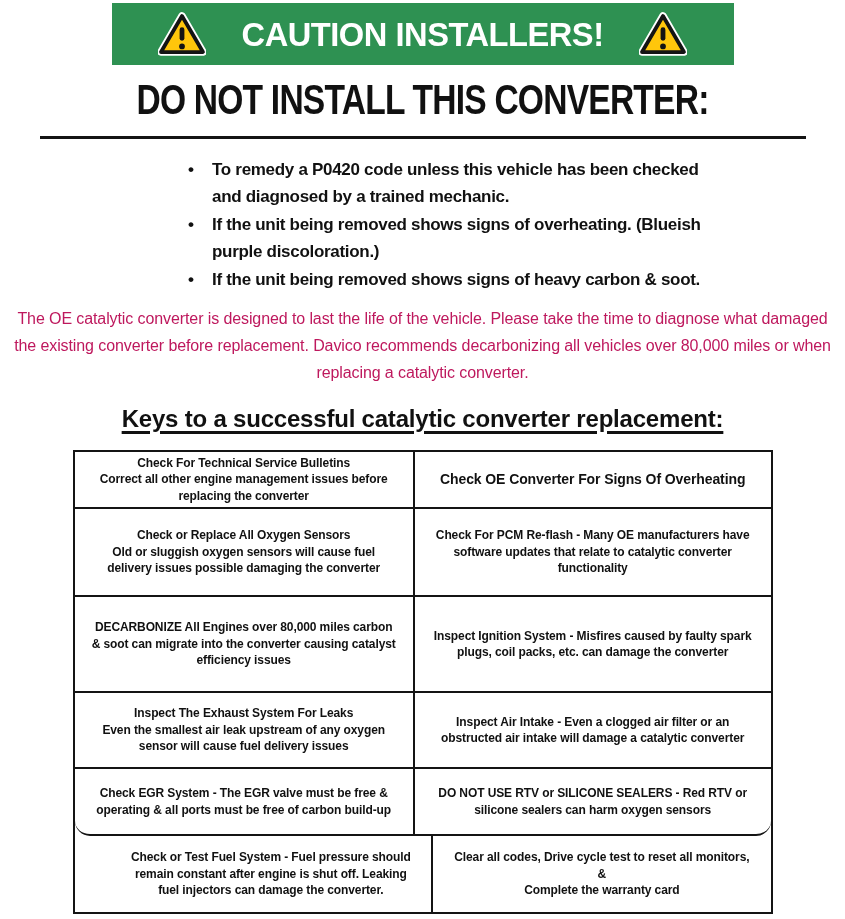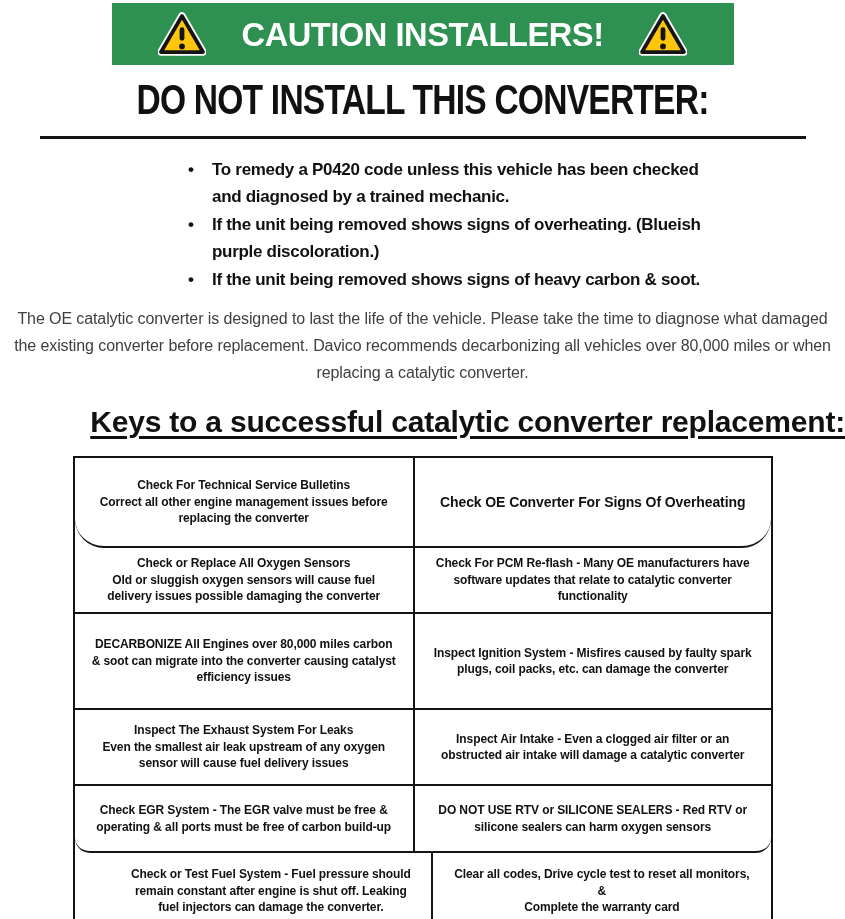--- a/index.html
+++ b/index.html
@@ -79,48 +79,48 @@
   }
   
   .advisory {
     width: 822px;
     margin: 12px auto 0 auto;
     text-align: center;
     font-size: 16px;
     line-height: 27px;
     font-weight: 400;
     letter-spacing: -0.1px;
-    color: #404040;
+    color: #be185d;
   }
   
   .keys-heading {
     margin: 19px 0 0 0;
-    text-align: right;
-    font-size: 30px;
+    text-align: center;
+    font-size: 24px;
     font-weight: 800;
     letter-spacing: -0.2px;
     text-decoration: underline;
     text-decoration-thickness: 2.5px;
     text-underline-offset: 4px;
   }
   
   .keys-table {
     width: 700px;
     margin: 17px auto 0 auto;
     border: 2.5px solid #141414;
     box-sizing: border-box;
   }
   .trow {
     display: flex;
     border-bottom: 2.5px solid #141414;
     box-sizing: border-box;
   }
   .trow:last-child { border-bottom: none; }
-  .rh1 { height: 90px; border-radius: 29px; }
-  .rh2 { height: 66px; }
+  .rh1 { height: 57px; }
+  .rh2 { height: 88px; }
   .rh3 { height: 96px; }
   .rh4 { height: 76px; }
   .rh5 { height: 67px; border-radius: 15px; }
   .rh6 { height: 76px; padding-left: 36px; }
   .cell {
     display: flex;
     align-items: center;
     justify-content: center;
     text-align: center;
     padding: 4px 16px;

